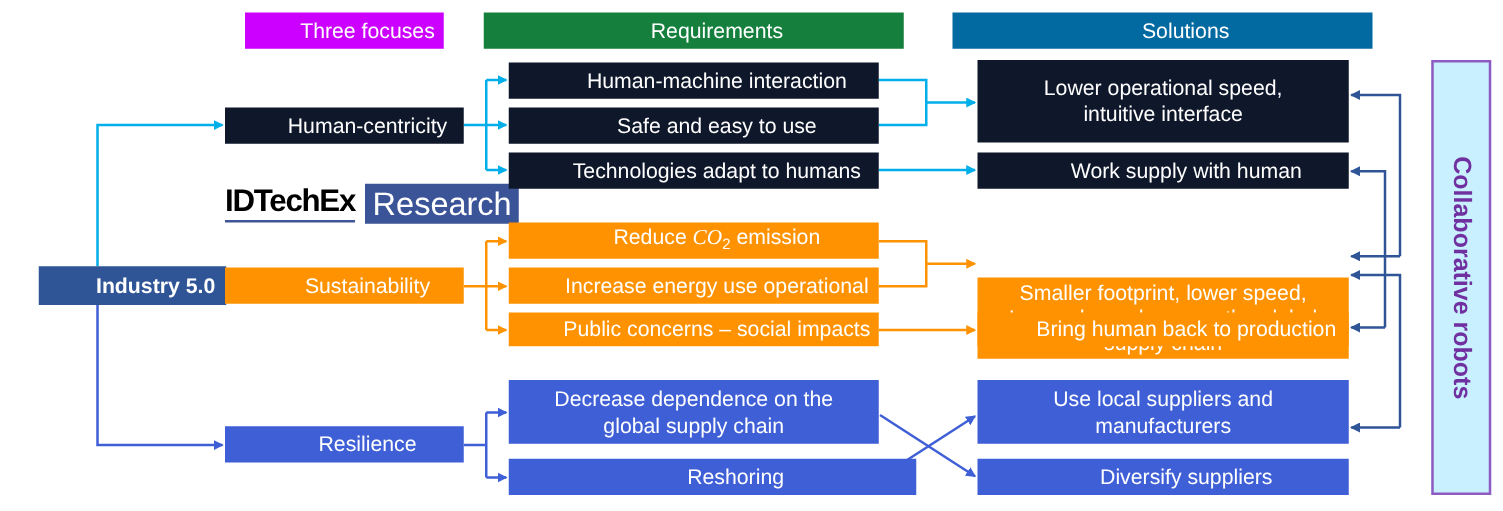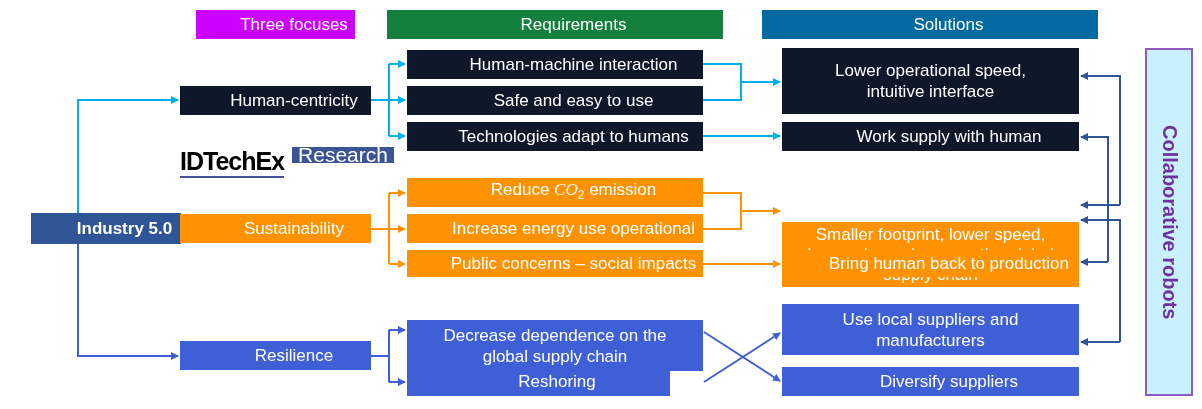--- a/index.html
+++ b/index.html
@@ -13,22 +13,22 @@
   .blue { background: #3F5FD6; }
   .navy { background: #2F5597; font-weight: bold; }
   svg.wires { position: absolute; left: 0; top: 0; }
   .robots { position: absolute; left: 1145px; top: 48px; width: 48px; height: 348px;
             background: #C8F0FF; border: 2px solid #8E5BC2; box-sizing: border-box;
             display: flex; align-items: center; justify-content: center; }
   .robots span { writing-mode: vertical-rl; color: #7030A0; font-weight: bold; font-size: 20px; }
   .logo { position: absolute; left: 148px; top: 147px; display: flex; align-items: flex-start; margin-left: 32px; }
   .logo .brand { font-size: 25px; font-weight: bold; color: #000; letter-spacing: -1px;
                  border-bottom: 2px solid #3F5597; line-height: 28px; padding-bottom: 1px; }
-  .logo .research { margin-left: 8px; background: #3B5498; color: #fff; font-size: 21px;
-                    padding: 2px 6px; height: 16px; box-sizing: border-box; display: flex; align-items: center; }
+  .logo .research { margin-left: 8px; background: #3B5498; color: #fff; font-size: 26px;
+                    padding: 2px 6px; height: 32px; box-sizing: border-box; display: flex; align-items: center; }
 </style>
 </head>
 <body>
 
 <svg class="wires" width="1202" height="409">
   <defs>
     <marker id="ac" markerWidth="8" markerHeight="8" refX="7" refY="4" orient="auto" markerUnits="userSpaceOnUse">
       <path d="M0,0 L8,4 L0,8 z" fill="#00AEEA"></path>
     </marker>
     <marker id="ao" markerWidth="8" markerHeight="8" refX="7" refY="4" orient="auto" markerUnits="userSpaceOnUse">
@@ -124,24 +124,24 @@
 <div class="box orange" style="left:407px;top:178px;width:296px;height:29px;">
   <span><span>Reduce </span><i style="font-family:'Liberation Serif',serif;">CO</i><sub style="font-size:12px;">2</sub><span> emission</span></span>
 </div>
 <div class="box orange" style="left:407px;top:214px;width:296px;height:29px;">
   <span>Increase energy use operational</span>
 </div>
 <div class="box orange" style="left:407px;top:250px;width:296px;height:27px;">
   <span>Public concerns – social impacts</span>
 </div>
 
-<div class="box blue" style="left:407px;top:320px;width:296px;height:51px;padding:0 29px;">
+<div class="box blue" style="left:407px;top:304px;width:296px;height:51px;padding:0 29px;">
   <span>Decrease dependence on the global supply chain</span>
 </div>
-<div class="box blue" style="left:407px;top:367px;width:263px;height:29px;">
+<div class="box blue" style="left:407px;top:367px;width:326px;height:29px;">
   <span>Reshoring</span>
 </div>
 
 <div class="box cyan" style="left:782px;top:48px;width:297px;height:66px;padding:0 30px;">
   <span>Lower operational speed, intuitive interface</span>
 </div>
 <div class="box cyan" style="left:782px;top:122px;width:297px;height:29px;">
   <span>Work supply with human</span>
 </div>
 

